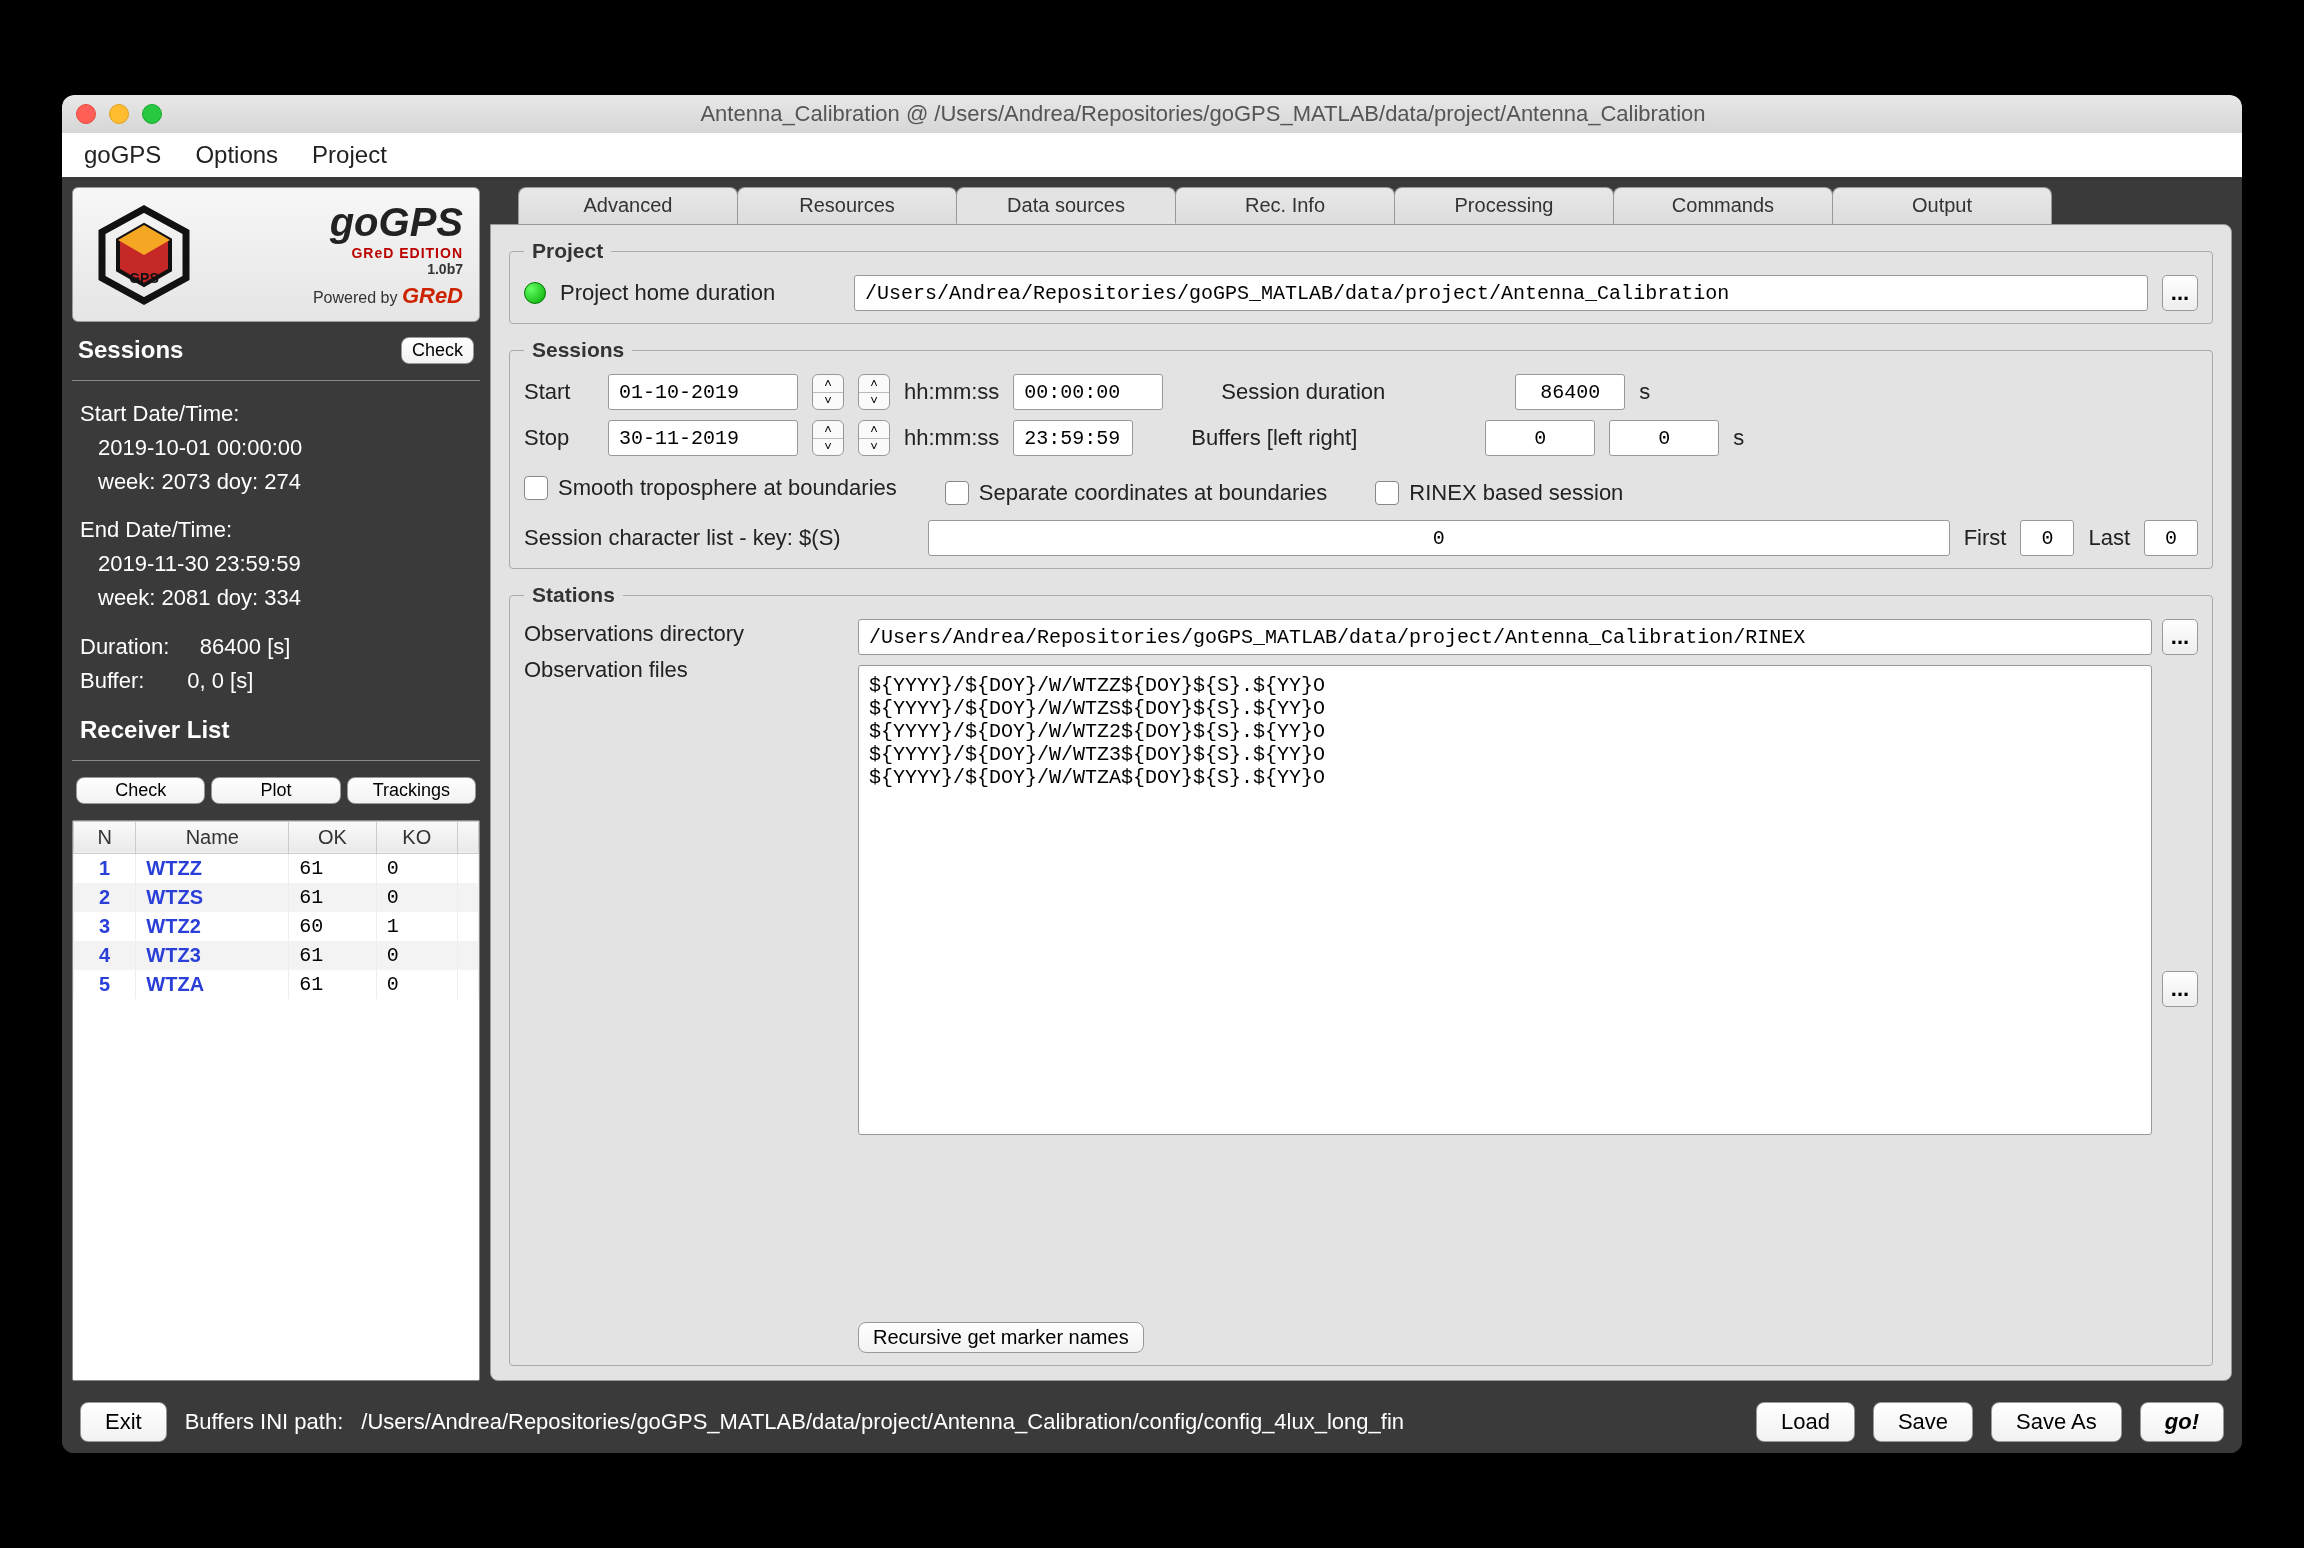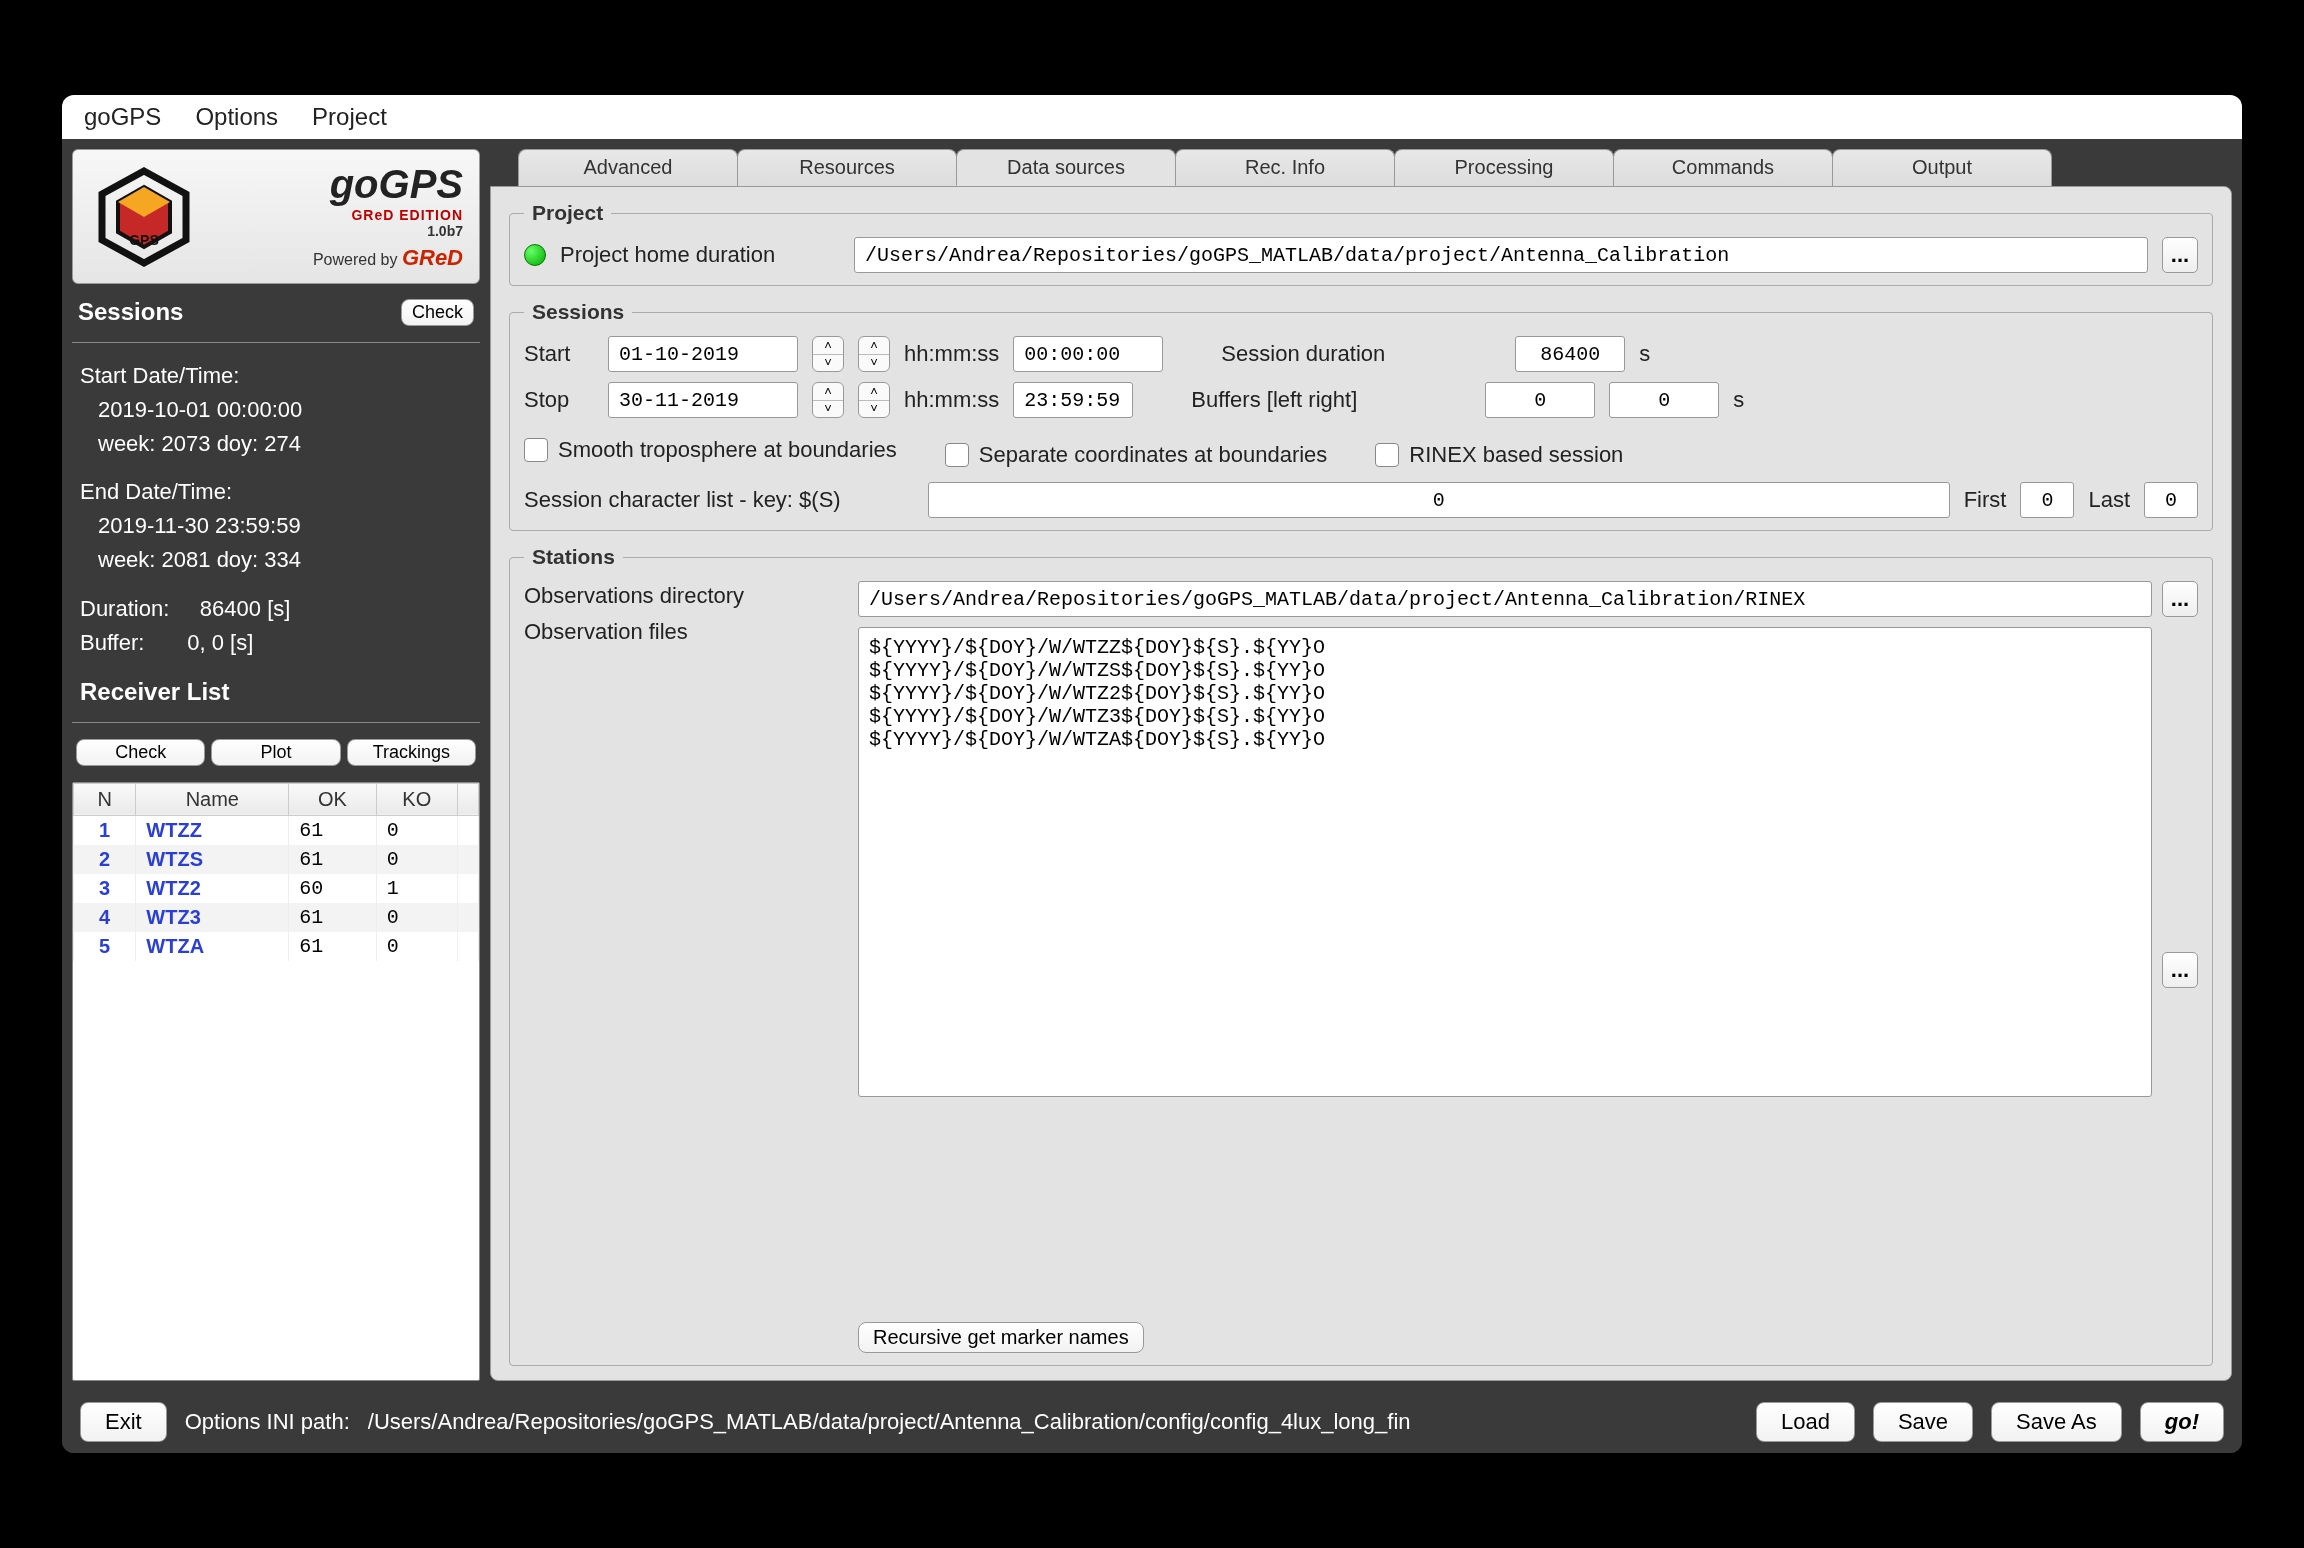--- a/index.html
+++ b/index.html
@@ -213,20 +213,28 @@
 .footer .btn { font-size:22px; padding:6px 24px; }
 .footer .go { font-weight:800; font-style:italic; }
 .footer .path { flex:1; white-space:nowrap; overflow:hidden; text-overflow:ellipsis; }
 .num-tight { width: 110px; text-align:center; }
 .num-tiny { width: 54px; text-align:center; font-size:20px; padding:0 4px;}
 </style>
 </head>
 <body>
 
 <div class="window">
+  <div class="titlebar">
+    <div class="traffic">
+      <div class="tl tl-red"></div>
+      <div class="tl tl-yel"></div>
+      <div class="tl tl-grn"></div>
+    </div>
+    <div class="titlebar-title">Antenna_Calibration @ /Users/Andrea/Repositories/goGPS_MATLAB/data/project/Antenna_Calibration</div>
+  </div>
 
   <div class="menubar">
     <span>goGPS</span>
     <span>Options</span>
     <span>Project</span>
   </div>
 
   <div class="main">
     <div class="sidebar">
       <div class="logo-card">
@@ -447,20 +455,20 @@
             </div>
           </div>
         </fieldset>
 
       </div>
     </div>
   </div>
 
   <div class="footer">
     <button class="btn">Exit</button>
-    <span>Options INI path:</span>
+    <span>Buffers INI path:</span>
     <span class="path">/Users/Andrea/Repositories/goGPS_MATLAB/data/project/Antenna_Calibration/config/config_4lux_long_fin</span>
     <button class="btn">Load</button>
     <button class="btn">Save</button>
     <button class="btn">Save As</button>
     <button class="btn go">go!</button>
   </div>
 </div>
 
 </body></html>

